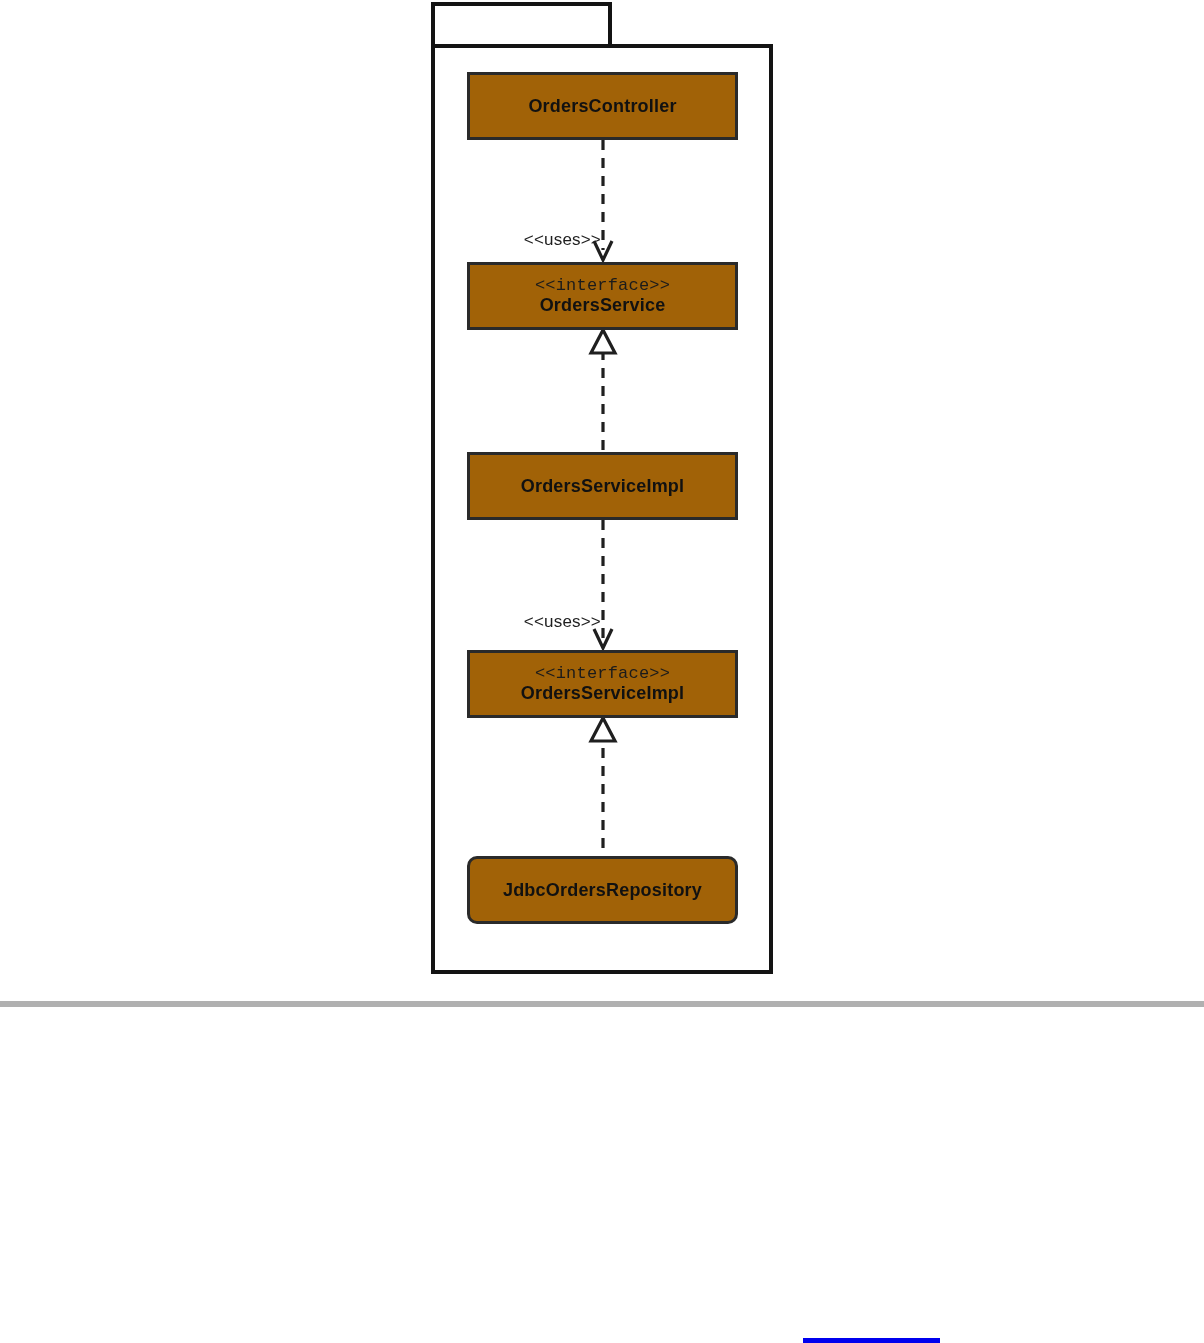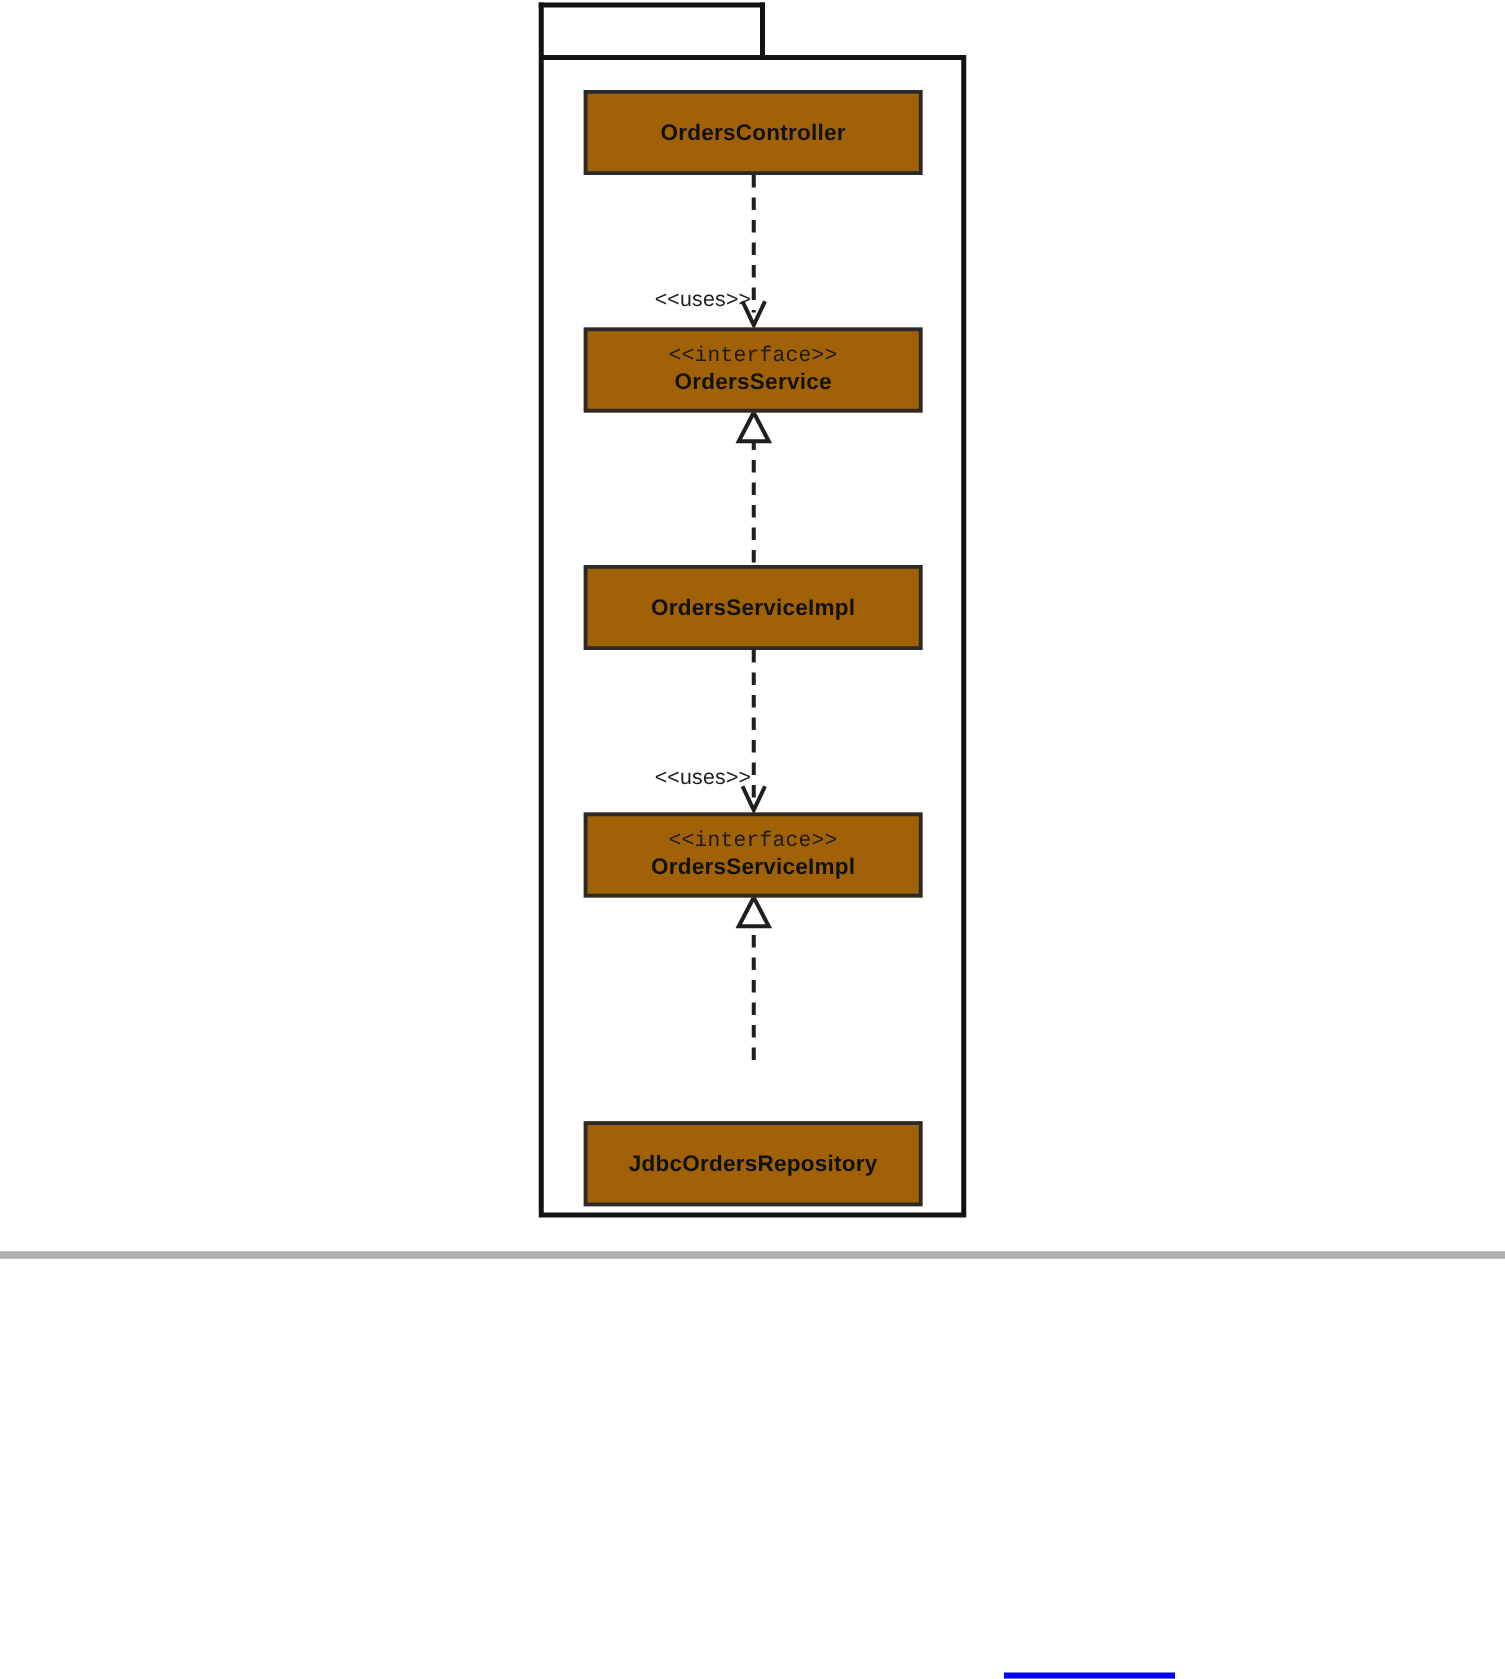--- a/index.html
+++ b/index.html
@@ -91,21 +91,21 @@
     font-size: 18px;
     font-weight: 700;
     color: #111111;
     letter-spacing: 0.2px;
   }
 
   .cls-controller  { top: 70px;  }   
   .cls-service     { top: 260px; }
   .cls-serviceimpl { top: 450px; }
   .cls-repository  { top: 648px; }
-  .cls-jdbcrepo    { top: 895px; }
+  .cls-jdbcrepo    { top: 854px; border-radius: 10px; }
 
   
   .conn-svg {
     position: absolute;
     left: 0;
     top: 0;
     width: 342px;
     height: 972px;
     z-index: 1;
     overflow: visible;

